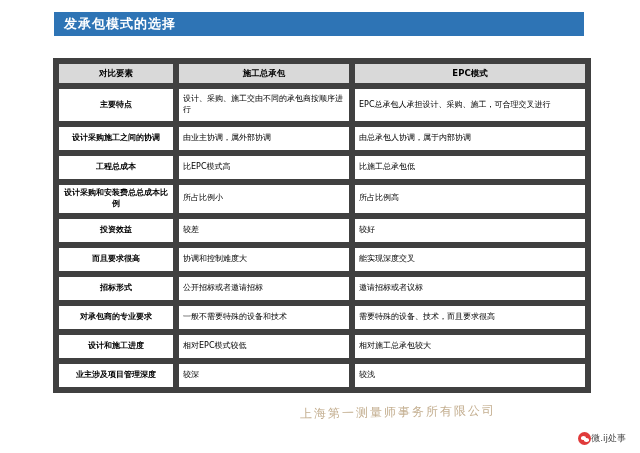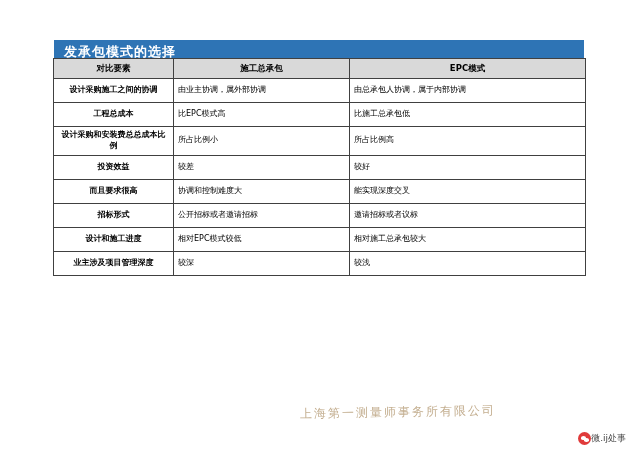--- a/index.html
+++ b/index.html
@@ -17,21 +17,21 @@
   .slide {
     position: absolute;
     left: 0; top: 0;
     width: 640px;
     height: 453px;
     background: #ffffff;
   }
   .title-bar {
     position: absolute;
     left: 54px;
-    top: 40px;
+    top: 12px;
     width: 530px;
     height: 24px;
     background: #2e74b5;
     display: flex;
     align-items: center;
   }
   .title-bar .title-text {
     color: #ffffff;
     font-size: 13px;
     font-weight: bold;
@@ -44,21 +44,21 @@
     top: 58px;
     width: 532px;
   }
   table.cmp {
     border-collapse: collapse;
     width: 532px;
     table-layout: fixed;
     background: #ffffff;
   }
   table.cmp th, table.cmp td {
-    border: 1px solid #404040;
+    border: 6px solid #404040;
     font-size: 8px;
     line-height: 1.35;
     padding: 3px 4px;
     vertical-align: middle;
     color: #000000;
     margin-top: 48px;
   }
   table.cmp thead th {
     background: #d9d9d9;
     font-weight: bold;
@@ -147,20 +147,25 @@
           <col class="c2">
       </colgroup>
       <thead>
         <tr>
           <th>对比要素</th>
           <th>施工总承包</th>
           <th>EPC模式</th>
         </tr>
       </thead>
       <tbody>
+        <tr class="r-tall">
+          <td class="rowhead">主要特点</td>
+          <td class="cell">设计、采购、施工交由不同的承包商按顺序进行</td>
+          <td class="cell">EPC总承包人承担设计、采购、施工，可合理交叉进行</td>
+        </tr>
         <tr class="r-norm">
           <td class="rowhead">设计采购施工之间的协调</td>
           <td class="cell">由业主协调，属外部协调</td>
           <td class="cell">由总承包人协调，属于内部协调</td>
         </tr>
         <tr class="r-norm">
           <td class="rowhead">工程总成本</td>
           <td class="cell">比EPC模式高</td>
           <td class="cell">比施工总承包低</td>
         </tr>
@@ -178,20 +183,25 @@
           <td class="rowhead">而且要求很高</td>
           <td class="cell">协调和控制难度大</td>
           <td class="cell">能实现深度交叉</td>
         </tr>
         <tr class="r-norm">
           <td class="rowhead">招标形式</td>
           <td class="cell">公开招标或者邀请招标</td>
           <td class="cell">邀请招标或者议标</td>
         </tr>
         <tr class="r-norm">
+          <td class="rowhead">对承包商的专业要求</td>
+          <td class="cell">一般不需要特殊的设备和技术</td>
+          <td class="cell">需要特殊的设备、技术，而且要求很高</td>
+        </tr>
+        <tr class="r-norm">
           <td class="rowhead">设计和施工进度</td>
           <td class="cell">相对EPC模式较低</td>
           <td class="cell">相对施工总承包较大</td>
         </tr>
         <tr class="r-norm">
           <td class="rowhead">业主涉及项目管理深度</td>
           <td class="cell">较深</td>
           <td class="cell">较浅</td>
         </tr>
       </tbody>

